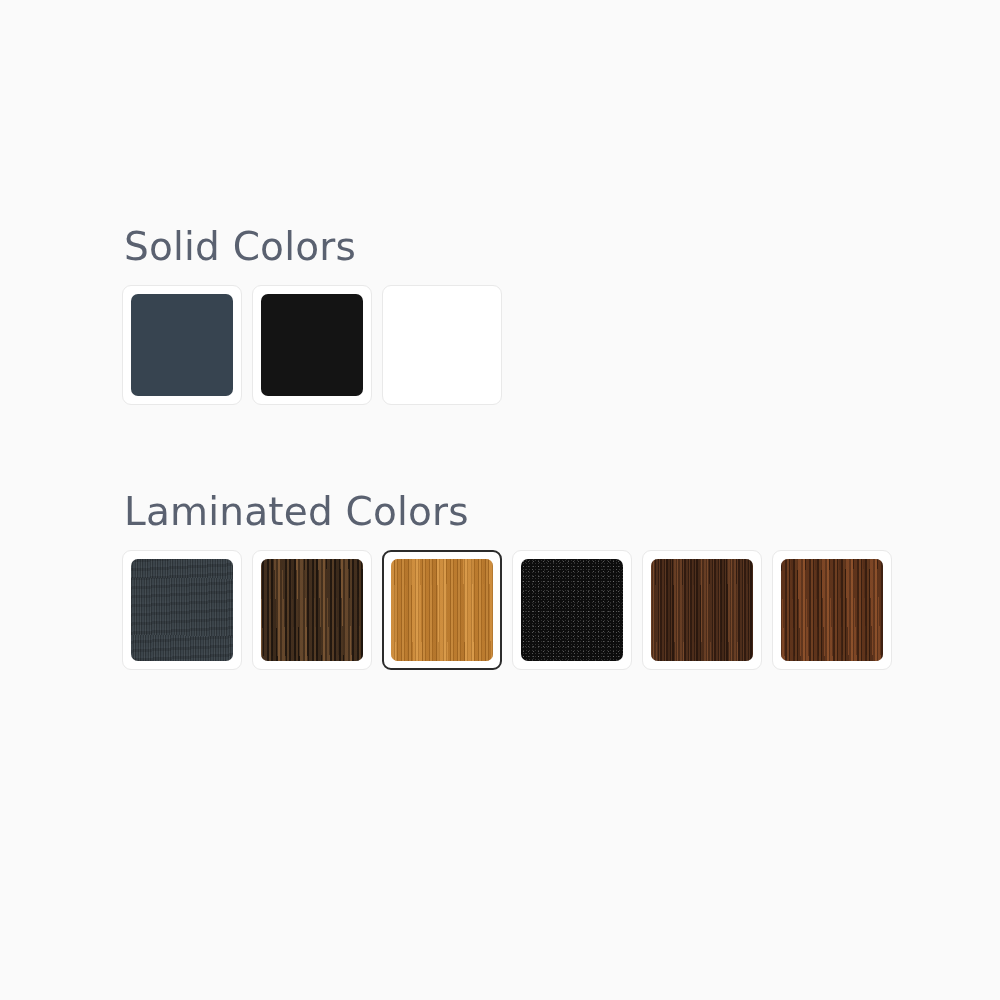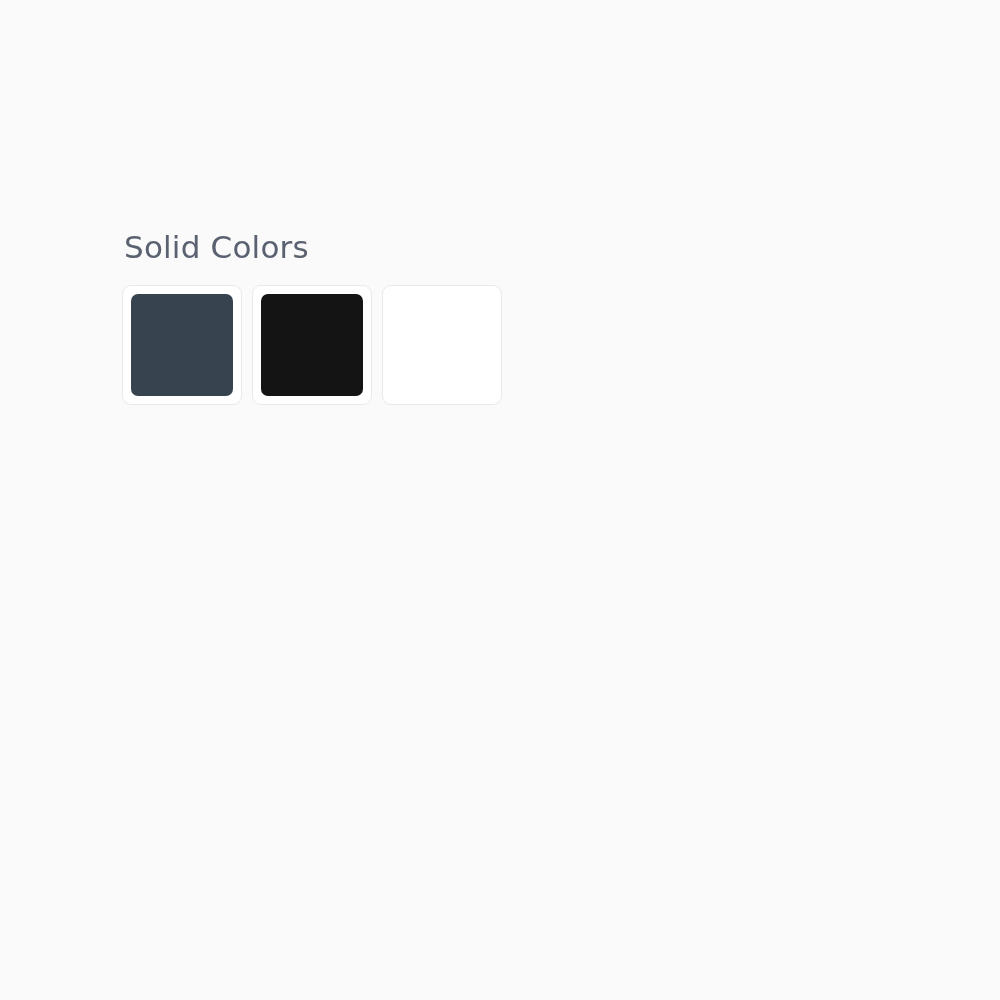--- a/index.html
+++ b/index.html
@@ -23,21 +23,21 @@
 
   .section {
     position: absolute;
     left: 122px;
   }
   .section-solid { top: 228px; }
   .section-laminated { top: 493px; }
 
   .section-title {
     font-family: "DejaVu Sans", sans-serif;
-    font-size: 31px;
+    font-size: 39px;
     font-weight: 500;
     letter-spacing: 0.2px;
     color: #5a6170;
     line-height: 38px;
     margin: 0 0 19px 2px;
     white-space: nowrap;
   }
 
   .swatch-row {
     display: flex;
@@ -231,14 +231,45 @@
         <div class="swatch-fill fill-black"></div>
       </div>
 
       <div class="swatch-card">
         <div class="swatch-fill fill-white"></div>
       </div>
 
     </div>
   </section>
 
+  <section class="section section-laminated">
+    <h2 class="section-title">Laminated Colors</h2>
+
+    <div class="swatch-row">
+
+      <div class="swatch-card">
+        <div class="swatch-fill tex tex-grain fill-slate-lam"></div>
+      </div>
+
+      <div class="swatch-card">
+        <div class="swatch-fill tex tex-grain fill-dark-oak"></div>
+      </div>
+
+      <div class="swatch-card selected">
+        <div class="swatch-fill tex tex-grain fill-golden-oak"></div>
+      </div>
+
+      <div class="swatch-card">
+        <div class="swatch-fill tex tex-grain fill-granite"></div>
+      </div>
+
+      <div class="swatch-card">
+        <div class="swatch-fill tex tex-grain fill-walnut"></div>
+      </div>
+
+      <div class="swatch-card">
+        <div class="swatch-fill tex tex-grain fill-mahogany"></div>
+      </div>
+
+    </div>
+  </section>
 
 </div>
 
 </body></html>

